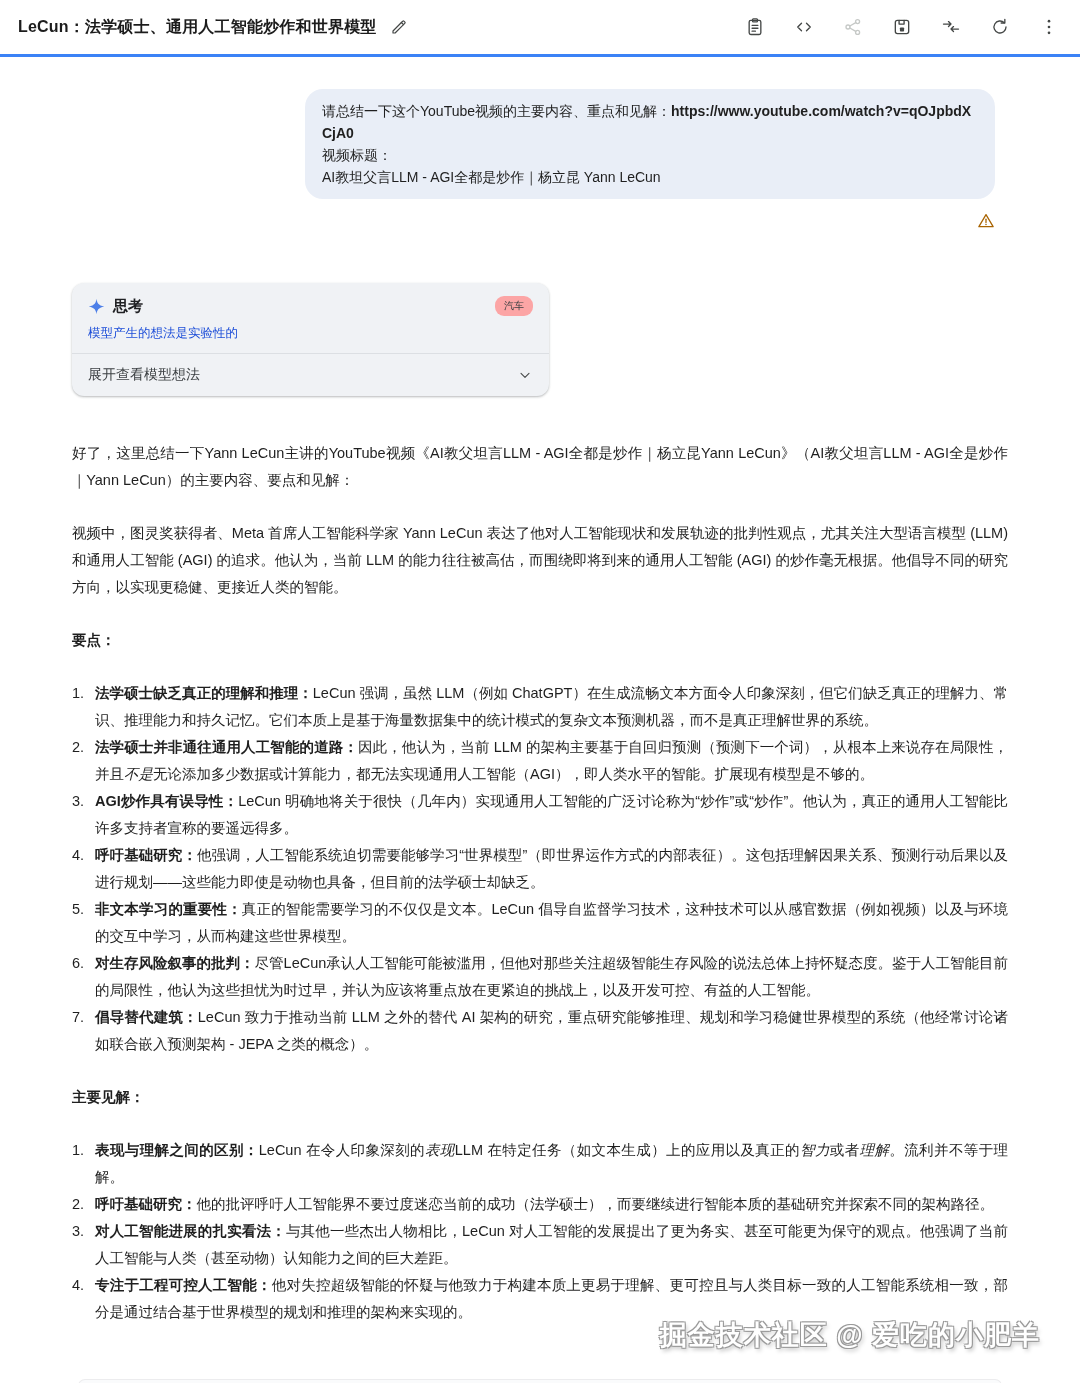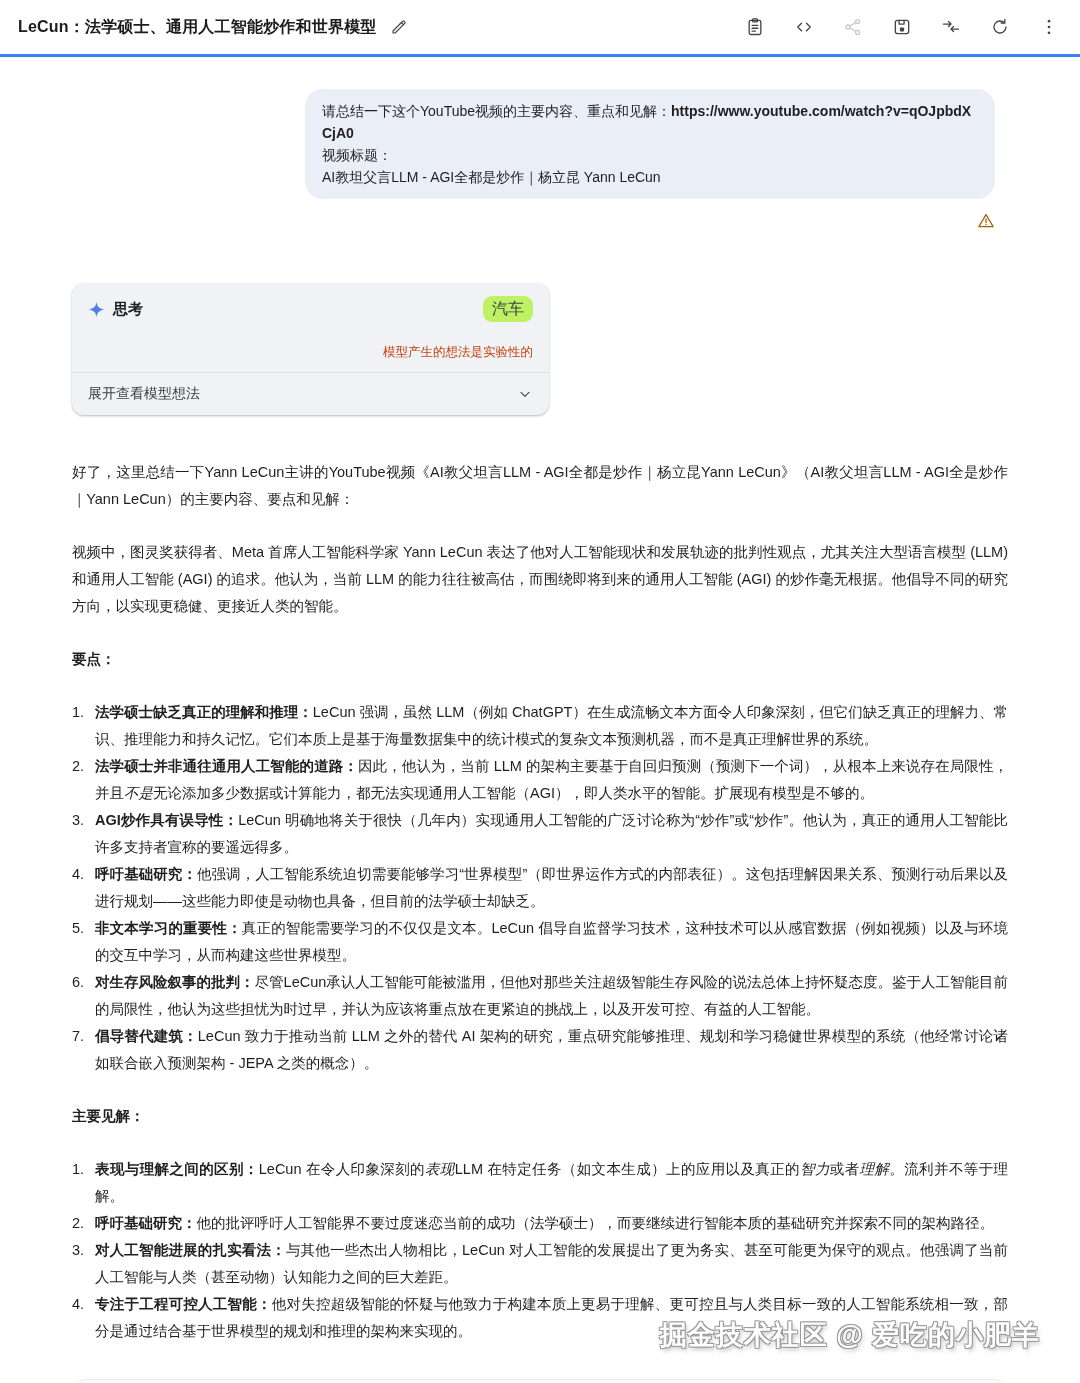--- a/index.html
+++ b/index.html
@@ -52,25 +52,25 @@
     background:#f0f2f5;
     border-radius:12px;
     box-shadow:0 1px 2px rgba(60,64,67,.25), 0 1px 3px rgba(60,64,67,.12);
     overflow:hidden;
   }
   .think-head { padding:13px 16px 11px 16px; }
   .think-title-row { display:flex; align-items:center; }
   .think-title { font-size:15px; font-weight:700; color:#202124; margin-left:8px; }
   .think-badge {
     margin-left:auto;
-    background:#bef264; color:#3c4043;
-    font-size:16px; line-height:1;
+    background:#fca5a5; color:#3c4043;
+    font-size:10px; line-height:1;
     padding:5px 9px; border-radius:9px;
   }
-  .think-sub { margin-top:22px; font-size:12.5px; color:#c2410c;text-align:right; }
+  .think-sub { margin-top:9px; font-size:12.5px; color:#1d4ed8; }
   .think-divider { height:1px; background:#dcdfe3; }
   .think-expand {
     display:flex; align-items:center; justify-content:space-between;
     padding:12px 16px; cursor:pointer;
     font-size:14px; color:#3c4043;
   }
 
   
   .response {
     margin-top:44px;

